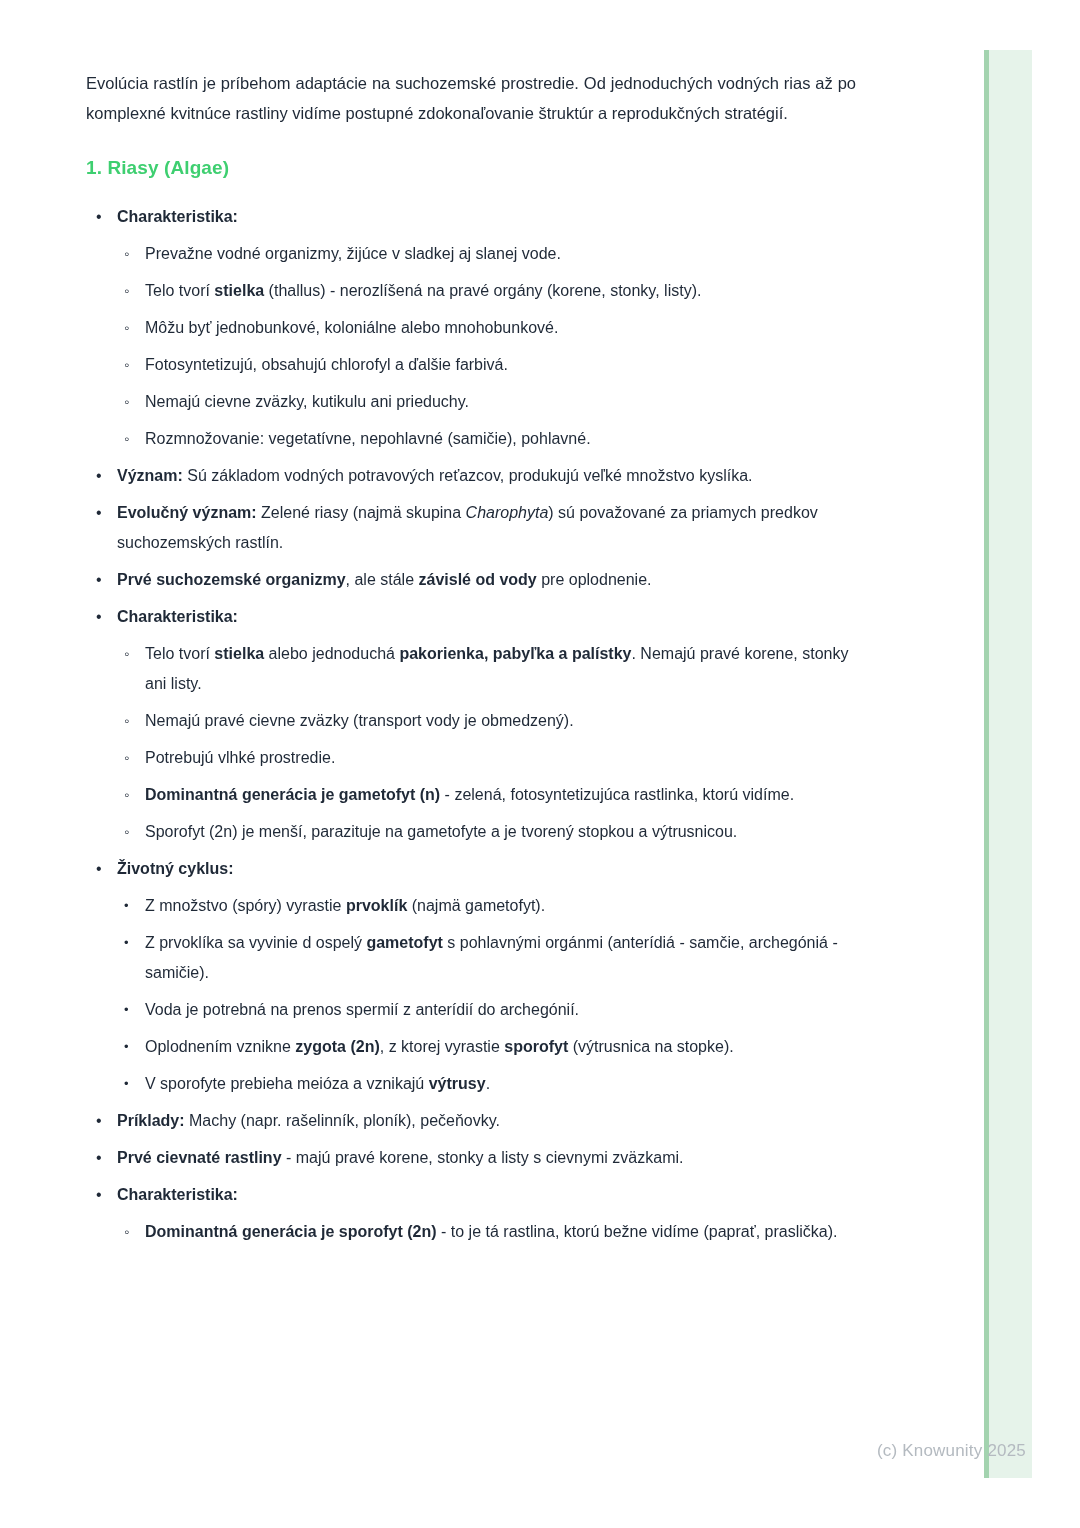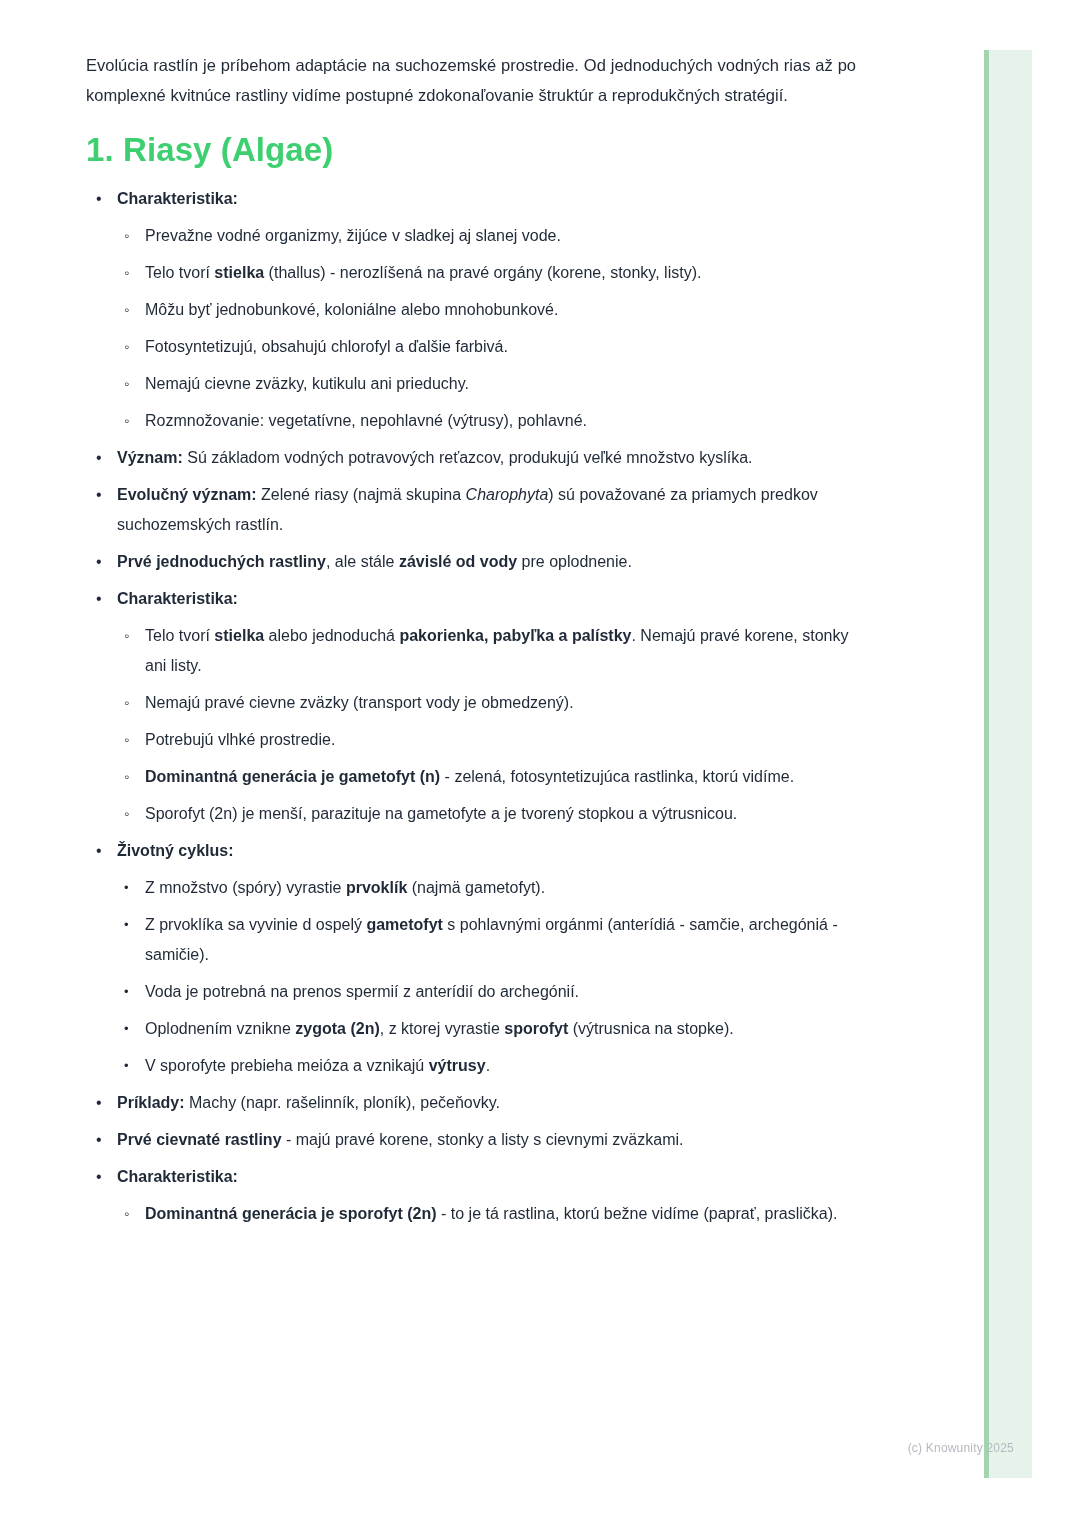--- a/index.html
+++ b/index.html
@@ -24,30 +24,30 @@
     position:absolute;
     left:984px;top:50px;
     width:48px;height:1428px;
     background:var(--stripe-fill);
     border-left:5px solid var(--stripe-border);
     z-index:0;
   }
   .content{
     position:relative;
     z-index:1;
-    padding:50px 224px 0 86px;
+    padding:68px 224px 0 86px;
   }
   .intro{
     text-align:justify;
     line-height:30px;
     font-size:16.5px;
   }
   .sec-title{
     color:var(--green);
-    font-size:33px;
+    font-size:19px;
     font-weight:700;
     line-height:32px;
     margin-top:24px;
     margin-bottom:18px;
     letter-spacing:0.1px;
   }
   .row{
     display:flex;
     align-items:flex-start;
     line-height:30px;
@@ -63,22 +63,22 @@
   .l1 .marker{margin-left:10px;width:21px;font-size:16px;}
   .l2 .marker{margin-left:38px;width:21px;}
   .l2.circ .marker{font-size:15px;}
   .l2.disc .marker{font-size:13px;}
   .row .txt{flex:1 1 auto;}
   .txt b{font-weight:700;}
   .txt i{}
   .watermark{
     position:absolute;
     top:1441px;
-    right:66px;
-    font-size:12px;
+    right:54px;
+    font-size:17px;
     color:var(--wm);
     z-index:2;
     letter-spacing:0.2px;
   }
 </style>
 </head>
 <body>
 
 <div class="stripe"></div>
 
@@ -105,33 +105,33 @@
       <div class="row l2 circ">
         <span class="marker">◦</span>
         <div class="txt"><span>Fotosyntetizujú, obsahujú chlorofyl a ďalšie farbivá.</span></div>
       </div>
       <div class="row l2 circ">
         <span class="marker">◦</span>
         <div class="txt"><span>Nemajú cievne zväzky, kutikulu ani prieduchy.</span></div>
       </div>
       <div class="row l2 circ">
         <span class="marker">◦</span>
-        <div class="txt"><span>Rozmnožovanie: vegetatívne, nepohlavné (výtrusy), pohlavné.</span></div>
+        <div class="txt"><span>Rozmnožovanie: vegetatívne, nepohlavné (samičie), pohlavné.</span></div>
       </div>
       <div class="row l1 disc">
         <span class="marker">•</span>
         <div class="txt"><b>Význam:</b><span> Sú základom vodných potravových reťazcov, produkujú veľké množstvo kyslíka.</span></div>
       </div>
       <div class="row l1 disc">
         <span class="marker">•</span>
         <div class="txt"><b>Evolučný význam:</b><span> Zelené riasy (najmä skupina </span><i>Charophyta</i><span>) sú považované za priamych predkov suchozemských rastlín.</span></div>
       </div>
       <div class="row l1 disc">
         <span class="marker">•</span>
-        <div class="txt"><b>Prvé jednoduchých rastliny</b><span>, ale stále </span><b>závislé od vody</b><span> pre oplodnenie.</span></div>
+        <div class="txt"><b>Prvé suchozemské organizmy</b><span>, ale stále </span><b>závislé od vody</b><span> pre oplodnenie.</span></div>
       </div>
       <div class="row l1 disc">
         <span class="marker">•</span>
         <div class="txt"><b>Charakteristika:</b></div>
       </div>
       <div class="row l2 circ">
         <span class="marker">◦</span>
         <div class="txt"><span>Telo tvorí </span><b>stielka</b><span> alebo jednoduchá </span><b>pakorienka, pabyľka a palístky</b><span>. Nemajú pravé korene, stonky ani listy.</span></div>
       </div>
       <div class="row l2 circ">

